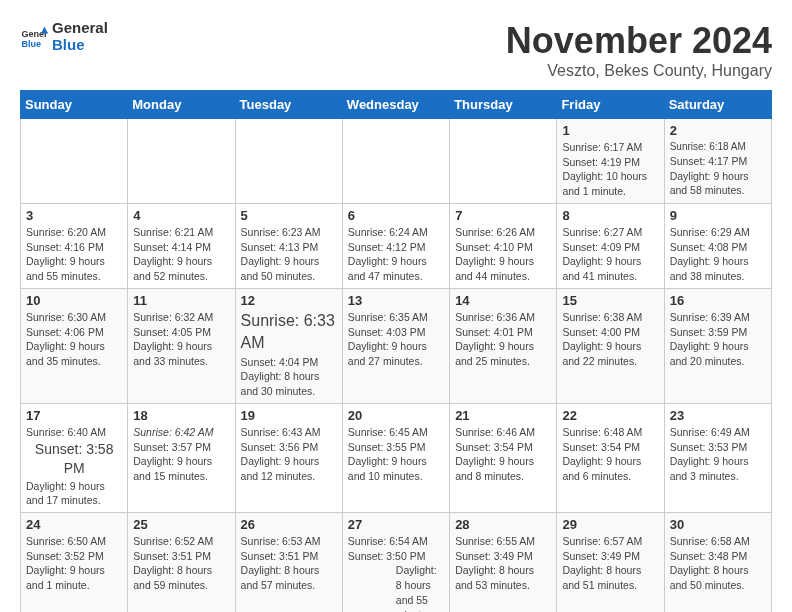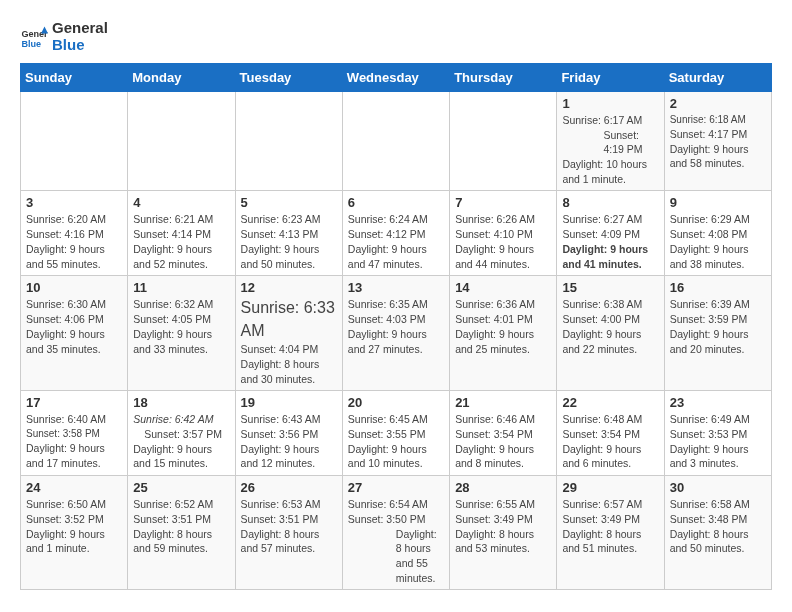--- a/index.html
+++ b/index.html
@@ -81,20 +81,24 @@
     <svg class="logo-icon" viewBox="0 0 40 40" xmlns="http://www.w3.org/2000/svg">
       <text x="2" y="20" font-size="13" font-weight="bold" fill="#333">General</text>
       <text x="2" y="34" font-size="13" font-weight="bold" fill="#1a6fc4">Blue</text>
       <polygon points="35,5 40,15 30,15" fill="#1a6fc4"></polygon>
     </svg>
     <div>
       <div style="font-size:15px; font-weight:bold; color:#333; line-height:1.1;">General</div>
       <div style="font-size:15px; font-weight:bold; color:#1a6fc4; line-height:1.1;">Blue</div>
     </div>
   </div>
+  <div class="title-block">
+    <div class="main-title">November 2024</div>
+    <div class="subtitle">Veszto, Bekes County, Hungary</div>
+  </div>
 </div>
 
 <table>
   <thead>
     <tr id="header-row">
         <th>Sunday</th>
         <th>Monday</th>
         <th>Tuesday</th>
         <th>Wednesday</th>
         <th>Thursday</th>
@@ -105,21 +109,21 @@
   <tbody id="calendar-body">
   <tr>
         <td class="empty-cell"></td>
         <td class="empty-cell"></td>
         <td class="empty-cell"></td>
         <td class="empty-cell"></td>
         <td class="empty-cell"></td>
         <td>
           <span class="day-number">1</span>
           <div style="font-size: 10.5px; line-height: 1.4; color: rgb(68, 68, 68);">Sunrise: 6:17 AM</div>
-          <div style="font-size: 10.5px; line-height: 1.4; color: rgb(68, 68, 68); margin-left: 41px;">Sunset: 4:19 PM</div>
+          <div style="font-size: 10.5px; line-height: 1.4; color: rgb(68, 68, 68);">Sunset: 4:19 PM</div>
           <div style="font-size: 10.5px; line-height: 1.4; color: rgb(68, 68, 68);">Daylight: 10 hours and 1 minute.</div>
         </td>
         <td>
           <span class="day-number">2</span>
           <div style="font-size: 10px; line-height: 1.4; color: rgb(68, 68, 68);">Sunrise: 6:18 AM</div>
           <div style="font-size: 10.5px; line-height: 1.4; color: rgb(68, 68, 68);">Sunset: 4:17 PM</div>
           <div style="font-size: 10.5px; line-height: 1.4; color: rgb(68, 68, 68);">Daylight: 9 hours and 58 minutes.</div>
         </td>
       </tr>
       <tr>
@@ -150,21 +154,21 @@
         <td>
           <span class="day-number">7</span>
           <div style="font-size: 10.5px; line-height: 1.4; color: rgb(68, 68, 68);">Sunrise: 6:26 AM</div>
           <div style="font-size: 10.5px; line-height: 1.4; color: rgb(68, 68, 68);">Sunset: 4:10 PM</div>
           <div style="font-size: 10.5px; line-height: 1.4; color: rgb(68, 68, 68);">Daylight: 9 hours and 44 minutes.</div>
         </td>
         <td>
           <span class="day-number">8</span>
           <div style="font-size: 10.5px; line-height: 1.4; color: rgb(68, 68, 68);">Sunrise: 6:27 AM</div>
           <div style="font-size: 10.5px; line-height: 1.4; color: rgb(68, 68, 68);">Sunset: 4:09 PM</div>
-          <div style="font-size: 10.5px; line-height: 1.4; color: rgb(68, 68, 68); font-weight: bold;">Daylight: 9 hours and 41 minutes.</div>
+          <div style="font-size: 10.5px; line-height: 1.4; color: rgb(68, 68, 68);">Daylight: 9 hours and 41 minutes.</div>
         </td>
         <td>
           <span class="day-number">9</span>
           <div style="font-size: 10.5px; line-height: 1.4; color: rgb(68, 68, 68);">Sunrise: 6:29 AM</div>
           <div style="font-size: 10.5px; line-height: 1.4; color: rgb(68, 68, 68);">Sunset: 4:08 PM</div>
           <div style="font-size: 10.5px; line-height: 1.4; color: rgb(68, 68, 68);">Daylight: 9 hours and 38 minutes.</div>
         </td>
       </tr>
       <tr>
         <td>
@@ -207,27 +211,27 @@
           <span class="day-number">16</span>
           <div style="font-size: 10.5px; line-height: 1.4; color: rgb(68, 68, 68);">Sunrise: 6:39 AM</div>
           <div style="font-size: 10.5px; line-height: 1.4; color: rgb(68, 68, 68);">Sunset: 3:59 PM</div>
           <div style="font-size: 10.5px; line-height: 1.4; color: rgb(68, 68, 68);">Daylight: 9 hours and 20 minutes.</div>
         </td>
       </tr>
       <tr>
         <td>
           <span class="day-number">17</span>
           <div style="font-size: 10.5px; line-height: 1.4; color: rgb(68, 68, 68);">Sunrise: 6:40 AM</div>
-          <div style="font-size: 10px; line-height: 1.4; color: rgb(68, 68, 68);">Sunset: 3:58 PM</div>
+          <div style="font-size: 14px; line-height: 1.4; color: rgb(68, 68, 68); text-align: center;">Sunset: 3:58 PM</div>
           <div style="font-size: 10.5px; line-height: 1.4; color: rgb(68, 68, 68);">Daylight: 9 hours and 17 minutes.</div>
         </td>
         <td>
           <span class="day-number">18</span>
           <div style="font-size: 10.5px; line-height: 1.4; color: rgb(68, 68, 68); font-style: italic;">Sunrise: 6:42 AM</div>
-          <div style="font-size: 10.5px; line-height: 1.4; color: rgb(68, 68, 68); margin-left: 11px;">Sunset: 3:57 PM</div>
+          <div style="font-size: 10.5px; line-height: 1.4; color: rgb(68, 68, 68);">Sunset: 3:57 PM</div>
           <div style="font-size: 10.5px; line-height: 1.4; color: rgb(68, 68, 68);">Daylight: 9 hours and 15 minutes.</div>
         </td>
         <td>
           <span class="day-number">19</span>
           <div style="font-size: 10.5px; line-height: 1.4; color: rgb(68, 68, 68);">Sunrise: 6:43 AM</div>
           <div style="font-size: 10.5px; line-height: 1.4; color: rgb(68, 68, 68);">Sunset: 3:56 PM</div>
           <div style="font-size: 10.5px; line-height: 1.4; color: rgb(68, 68, 68);">Daylight: 9 hours and 12 minutes.</div>
         </td>
         <td>
           <span class="day-number">20</span>

